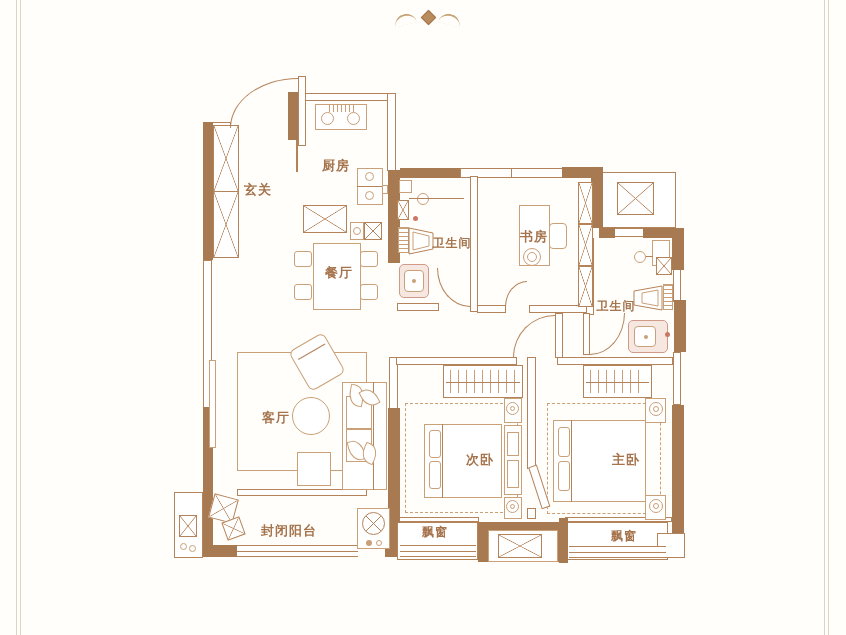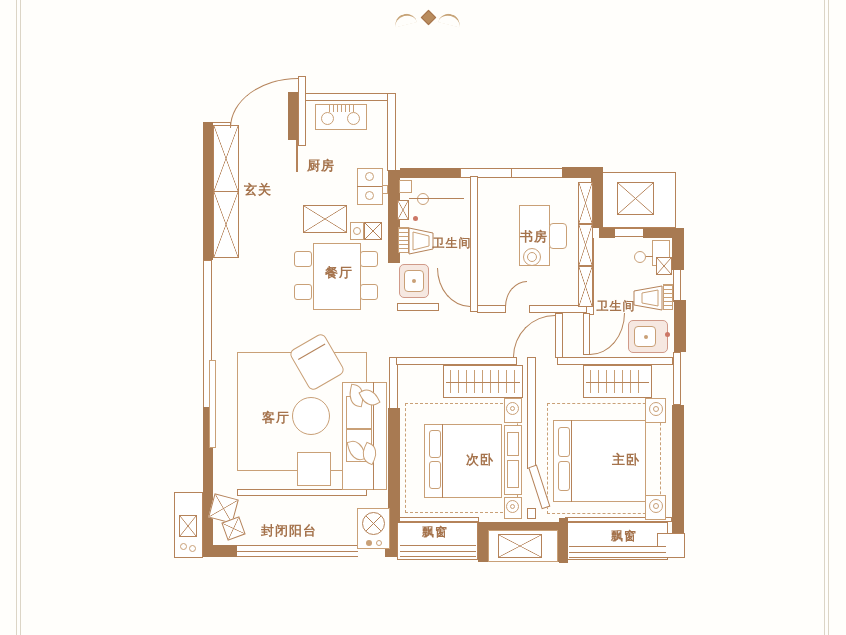--- a/index.html
+++ b/index.html
@@ -230,21 +230,21 @@
   <i class="ln" style="left:571px;top:420px;width:1px;height:82px"></i>
   <i class="fr" style="left:558px;top:427px;width:12px;height:30px;border-radius:3px"></i>
   <i class="fr" style="left:558px;top:461px;width:12px;height:30px;border-radius:3px"></i>
   <i class="fr" style="left:645px;top:398px;width:21px;height:25px"></i>
   <i class="tgt" style="left:649px;top:402px;width:14px;height:14px"></i>
   <i class="fr" style="left:645px;top:495px;width:21px;height:25px"></i>
   <i class="tgt" style="left:649px;top:499px;width:14px;height:14px"></i>
   <i class="tw rot" style="left:528px;top:466px;width:9px;height:44px;transform:rotate(-18deg);transform-origin:top center"></i>
 
   <span class="lbl" style="left:258px;top:190px">玄关</span>
-  <span class="lbl" style="left:321px;top:166px">厨房</span>
+  <span class="lbl" style="left:336px;top:166px">厨房</span>
   <span class="lbl" style="left:339px;top:273px">餐厅</span>
   <span class="lbl sm" style="left:452px;top:243px">卫生间</span>
   <span class="lbl" style="left:534px;top:237px">书房</span>
   <span class="lbl sm" style="left:616px;top:306px">卫生间</span>
   <span class="lbl" style="left:276px;top:418px">客厅</span>
   <span class="lbl" style="left:289px;top:531px">封闭阳台</span>
   <span class="lbl" style="left:480px;top:460px">次卧</span>
   <span class="lbl" style="left:626px;top:460px">主卧</span>
   <span class="lbl sm" style="left:435px;top:532px">飘窗</span>
   <span class="lbl sm" style="left:624px;top:536px">飘窗</span>

